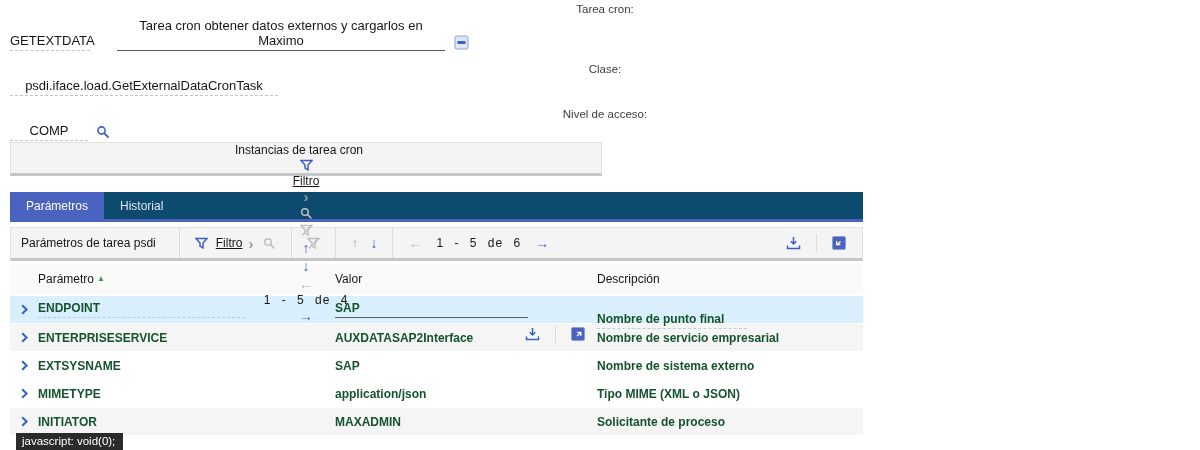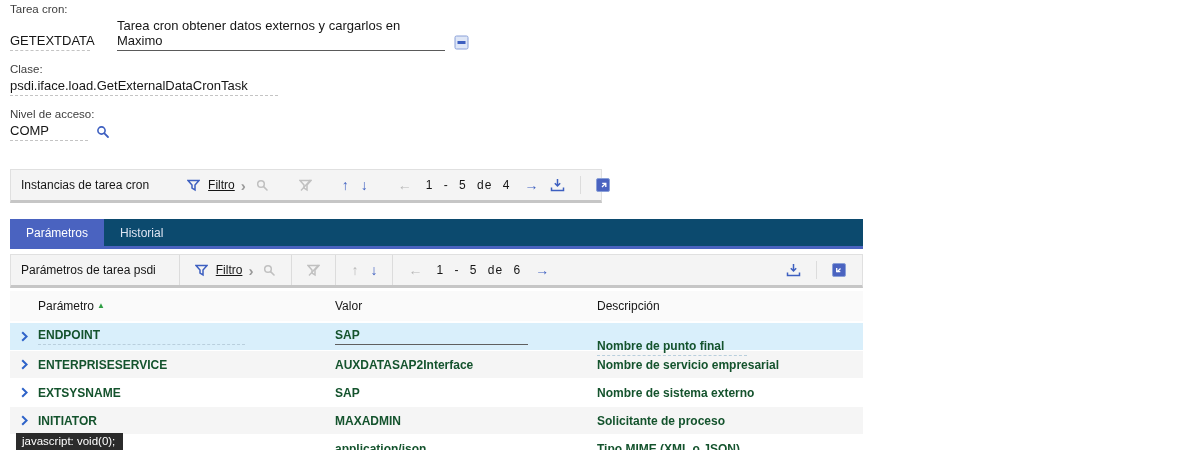--- a/index.html
+++ b/index.html
@@ -1,39 +1,39 @@
 <!DOCTYPE html>
 <html><head>
 <meta charset="utf-8">
 <style>
   * { box-sizing: border-box; margin: 0; padding: 0; }
   html,body { width:1200px; height:450px; background:#fff; overflow:hidden;
               font-family:"Liberation Sans", sans-serif; color:#161616; position:relative; }
 
   
-  .top-fields { padding:3px 0 0 10px; }
+  .top-fields { padding:3px 0 0 10px;text-align:center; }
   .fld-label { font-size:11.5px; color:#3d3d3d; margin-bottom:3px; }
   .fld-row { display:flex; align-items:flex-end; }
   .fld-value { font-size:13px; color:#161616; padding-bottom:2px; }
   .u-dash { border-bottom:1px dashed #c4c4c4; }
   .u-solid { border-bottom:1px solid #5a5a5a; }
   .task-value { width:80px; }
   .task-desc { width:328px; margin-left:27px; }
   .longdesc-btn { margin-left:9px; margin-bottom:1px; cursor:pointer; }
   .sect { margin-top:12px; }
   .class-value { width:268px; }
   .access-row { display:flex; align-items:center; }
   .access-value { width:78px; }
   .lookup-btn { margin-left:8px; cursor:pointer; }
 
   
   .toolbar { margin-left:10px; height:34px; background:#f4f4f4;
              border:1px solid #e0e0e0; border-bottom:3px solid #c6c6c6;
              display:flex; align-items:center; padding:0 10px; font-size:12px; }
-  .tb-instances { width:592px; margin-top:28px; }
+  .tb-instances { width:592px; margin-top:1px;flex-direction:column; }
   .tb-params { width:853px; margin-top:5px; }
   .tb-title { color:#161616; margin-right:14px; white-space:nowrap; }
   .tb-sep { width:1px; align-self:stretch; background:#dcdcdc; margin:0 9px; }
   .tb-btn { background:none; border:none; cursor:pointer; display:flex; align-items:center;
             font-family:inherit; font-size:12px; padding:2px 6px; color:#161616; }
   .filter-link { text-decoration:underline; color:#161616; margin:0 2px; }
   .glyph { font-size:14px; font-weight:bold; line-height:1; }
   .blue { color:#3d5fc0; }
   .grey { color:#b8b8b8; }
   .chev-grey { color:#9a9a9a; font-size:15px; font-weight:bold; padding:0 4px; }
@@ -289,44 +289,44 @@
               <polyline points="1.2,1.2 5.6,5.5 1.2,9.8" fill="none" stroke="#2e63c9" stroke-width="2"></polyline>
             </svg>
       </span>
     </div>
     <div class="col-param">
           <span class="cell-text p">EXTSYSNAME</span>
         </div>
     <div class="col-value"><span class="cell-text v">SAP</span></div>
     <div class="col-desc"><span class="cell-text d">Nombre de sistema externo</span></div>
   </div>
+      <div class="row">
+    <div class="col-chev">
+      <span>
+        <svg width="7" height="11" viewBox="0 0 7 11">
+              <polyline points="1.2,1.2 5.6,5.5 1.2,9.8" fill="none" stroke="#2e63c9" stroke-width="2"></polyline>
+            </svg>
+      </span>
+    </div>
+    <div class="col-param">
+          <span class="cell-text p">MIMETYPE</span>
+        </div>
+    <div class="col-value"><span class="cell-text v">application/json</span></div>
+    <div class="col-desc"><span class="cell-text d">Tipo MIME (XML o JSON)</span></div>
+  </div>
       <div class="row alt">
     <div class="col-chev">
       <span>
         <svg width="7" height="11" viewBox="0 0 7 11">
               <polyline points="1.2,1.2 5.6,5.5 1.2,9.8" fill="none" stroke="#2e63c9" stroke-width="2"></polyline>
             </svg>
       </span>
     </div>
     <div class="col-param">
           <span class="cell-text p">INITIATOR</span>
         </div>
     <div class="col-value"><span class="cell-text v">MAXADMIN</span></div>
     <div class="col-desc"><span class="cell-text d">Solicitante de proceso</span></div>
   </div>
-      <div class="row">
-    <div class="col-chev">
-      <span>
-        <svg width="7" height="11" viewBox="0 0 7 11">
-              <polyline points="1.2,1.2 5.6,5.5 1.2,9.8" fill="none" stroke="#2e63c9" stroke-width="2"></polyline>
-            </svg>
-      </span>
-    </div>
-    <div class="col-param">
-          <span class="cell-text p">MIMETYPE</span>
-        </div>
-    <div class="col-value"><span class="cell-text v">application/json</span></div>
-    <div class="col-desc"><span class="cell-text d">Tipo MIME (XML o JSON)</span></div>
-  </div>
     </div>
 </div>
 
 <div class="statusbar">javascript: void(0);</div>
 
 </body></html>

